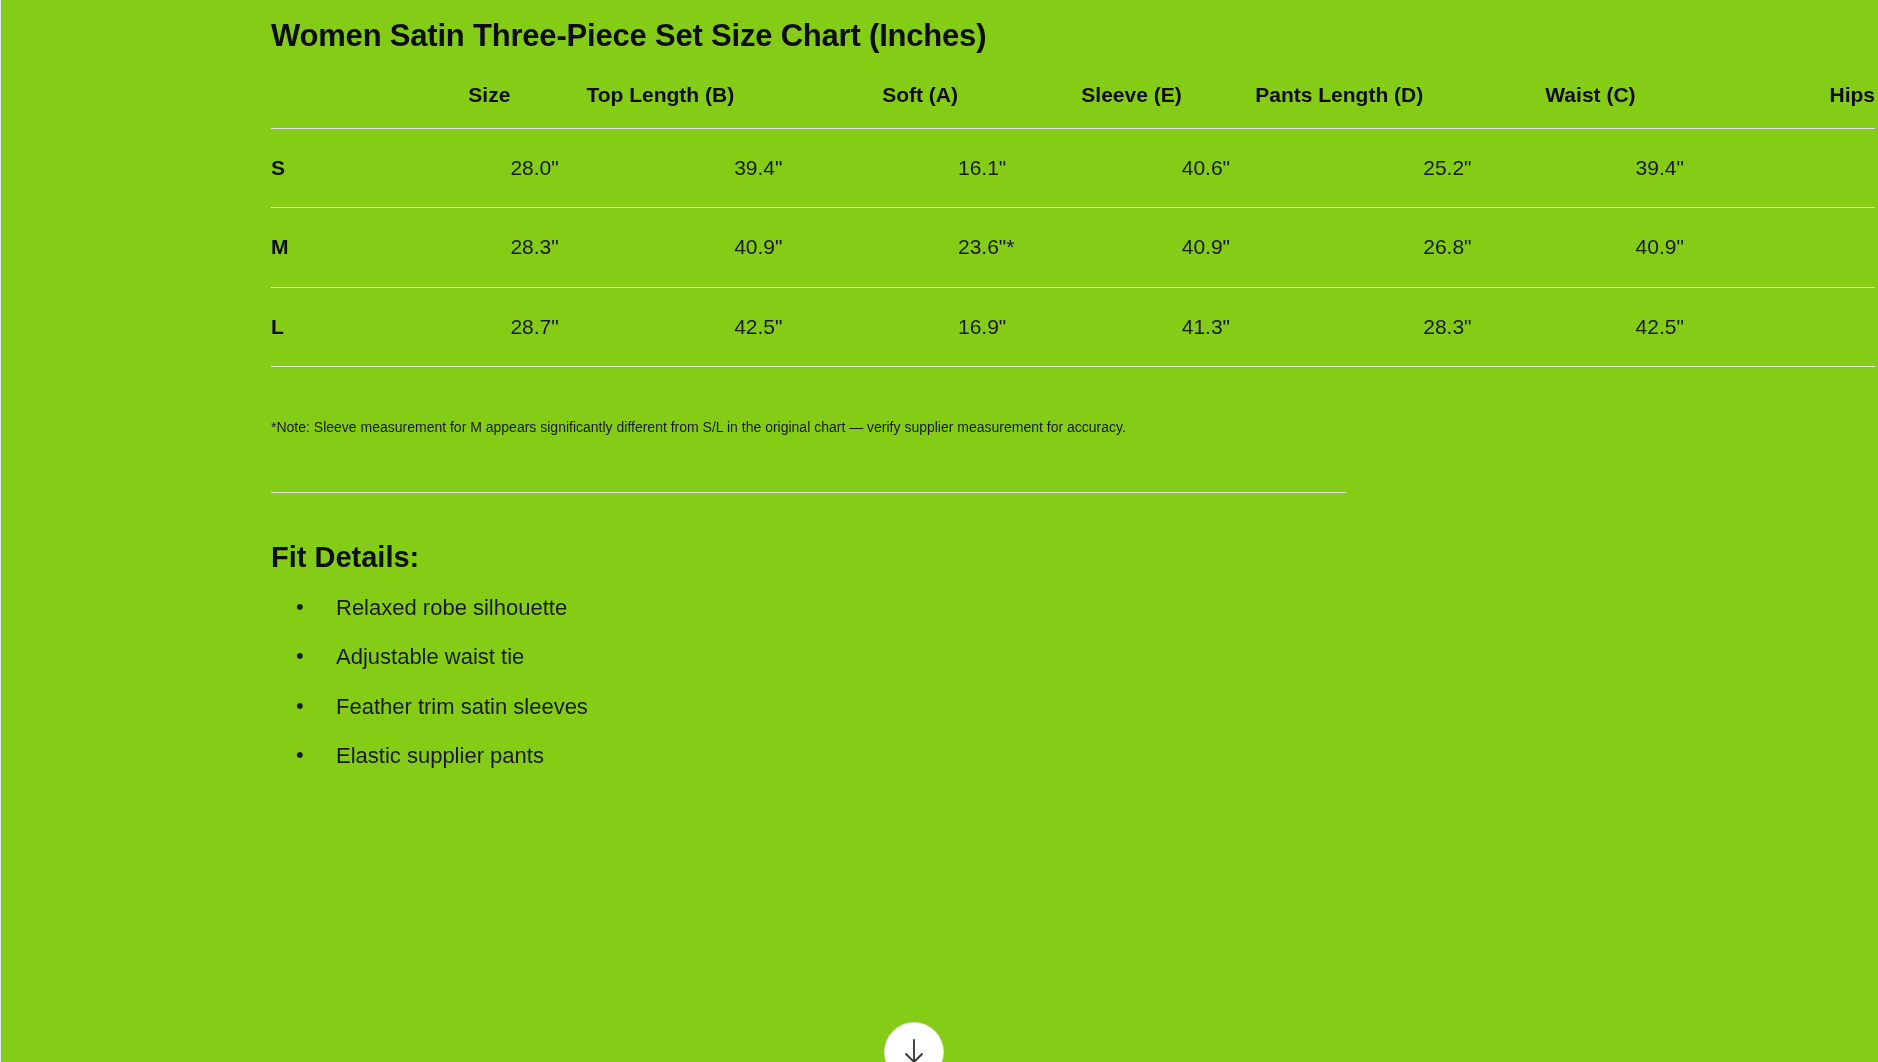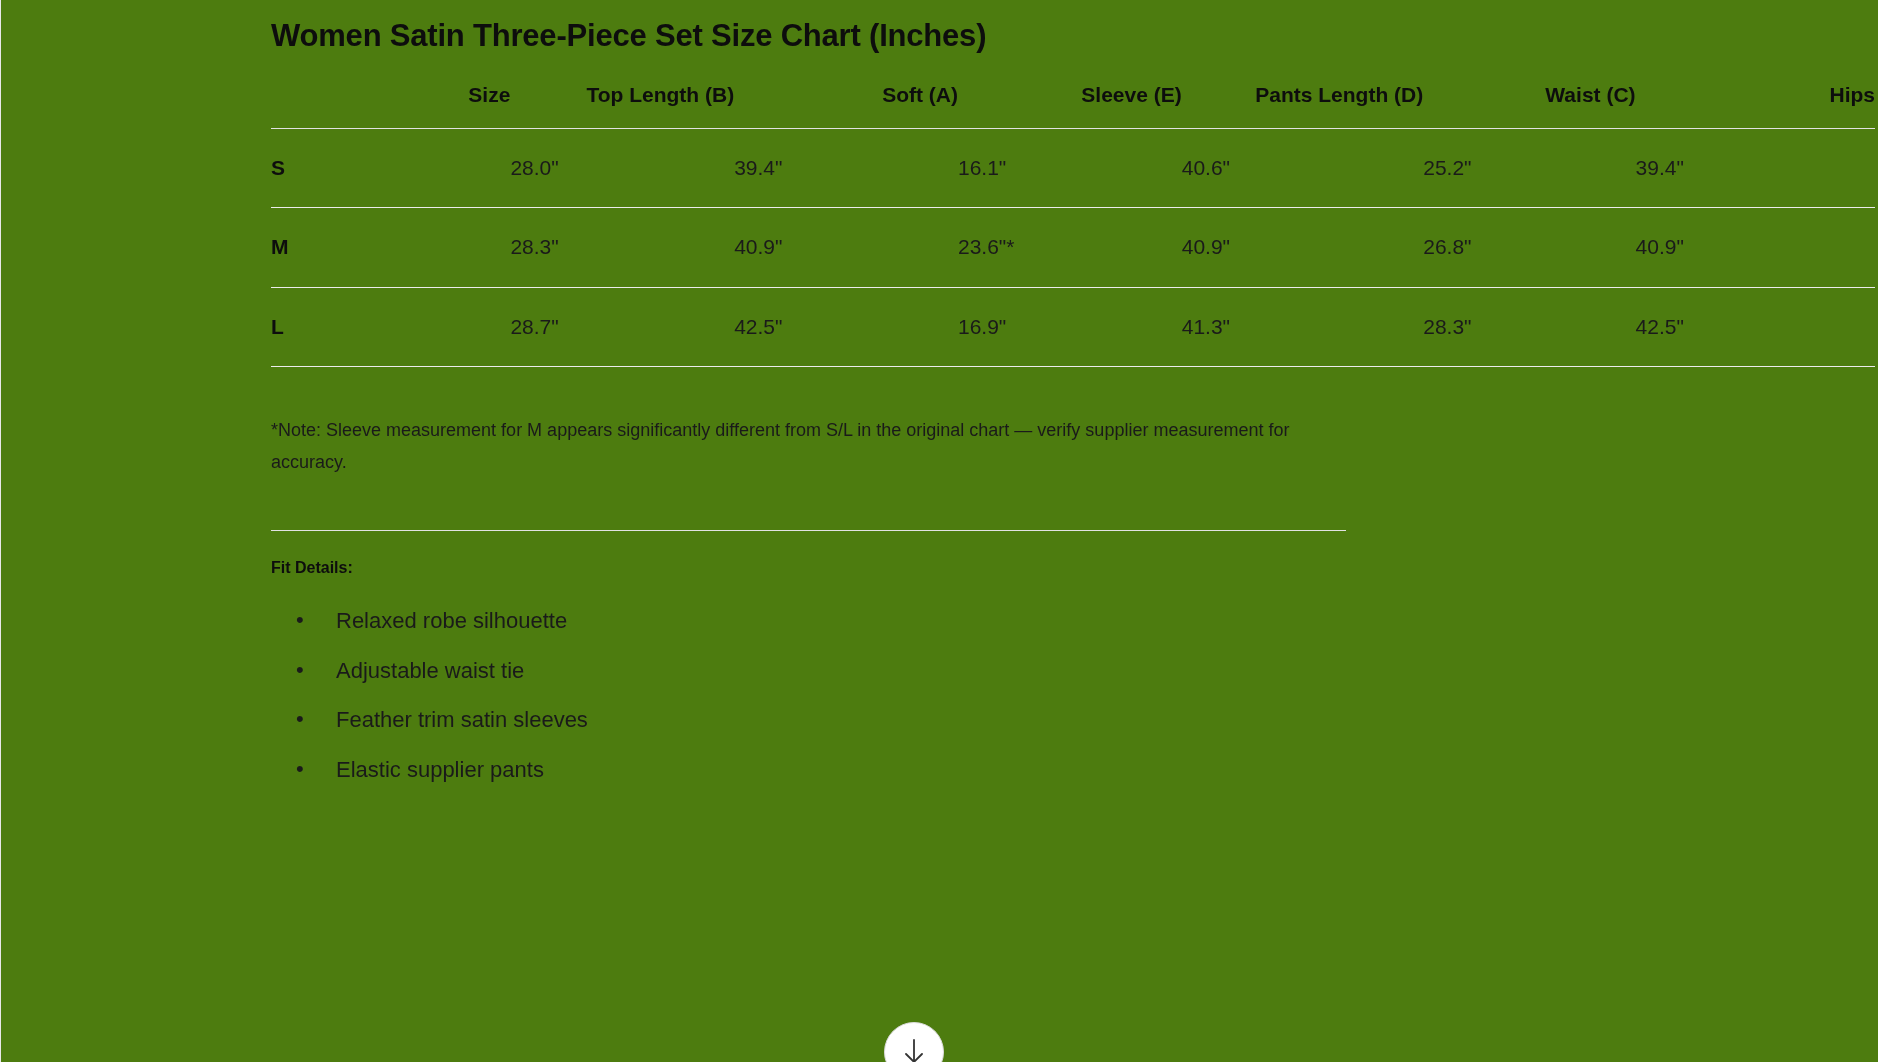--- a/index.html
+++ b/index.html
@@ -14,21 +14,21 @@
     color: #111111;
     overflow: hidden;
     position: relative;
   }
   .page {
     position: absolute;
     left: 0;
     top: 0;
     width: 1878px;
     height: 1062px;
-    background: #4d7c0f;
+    background: #84cc16;
   }
   .left-rule {
     position: absolute;
     left: 0;
     top: 0;
     width: 1px;
     height: 1062px;
     background: #e8e8e8;
   }
   .content {
@@ -82,45 +82,45 @@
   }
   .col-size    { width: 230px; }
   .col-top     { width: 215px; }
   .col-bust    { width: 215px; }
   .col-sleeve  { width: 215px; }
   .col-pants   { width: 232px; }
   .col-waist   { width: 204px; }
   .col-hips    { width: 230px; }
 
   .note {
-    font-size: 18px;
+    font-size: 14px;
     line-height: 1.76;
     color: #1a1a1a;
     margin-top: 48px;
     max-width: 1075px;
   }
 
   .divider {
     margin-top: 52px;
     width: 1075px;
     height: 1px;
     background: #e2e2e2;
   }
 
   .fit-heading {
-    font-size: 16px;
-    font-weight: bold;
-    color: #0d0d0d;
-    margin-top: 28px;
+    font-size: 29px;
+    font-weight: bold;
+    color: #0d0d0d;
+    margin-top: 48px;
     margin-bottom: 0;
   }
 
   ul.fit-list {
     list-style: none;
-    margin: 30px 0 0 0;
+    margin: 20px 0 0 0;
     padding: 0;
   }
   ul.fit-list li {
     position: relative;
     font-size: 22px;
     color: #1a1a1a;
     line-height: 1.25;
     padding-left: 65px;
     margin-bottom: 22px;
   }

